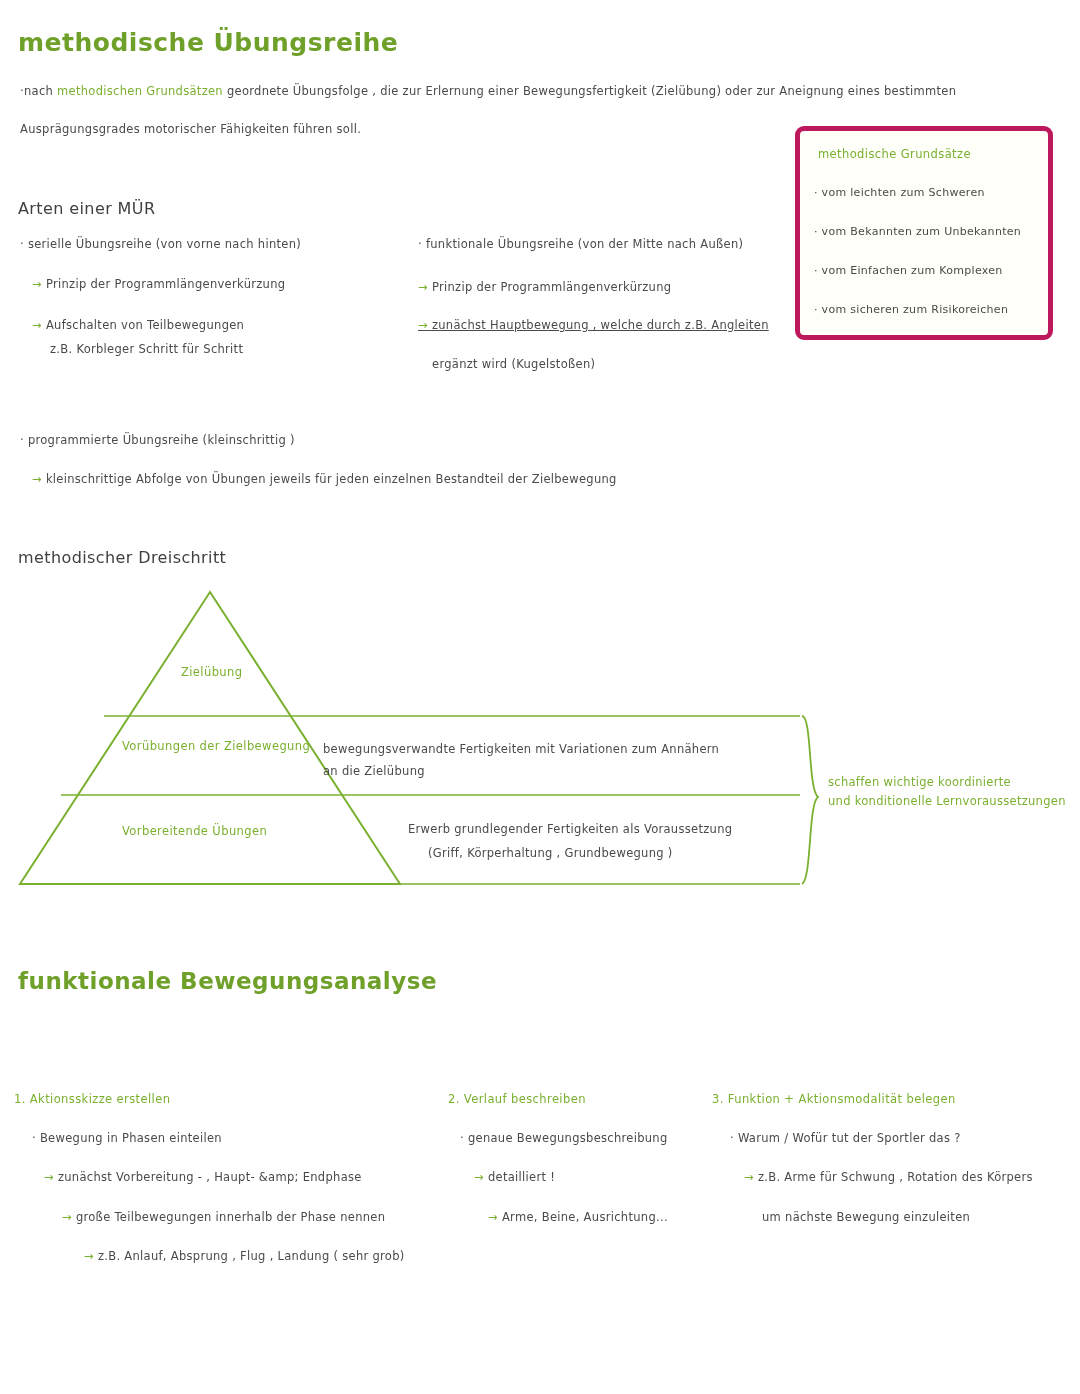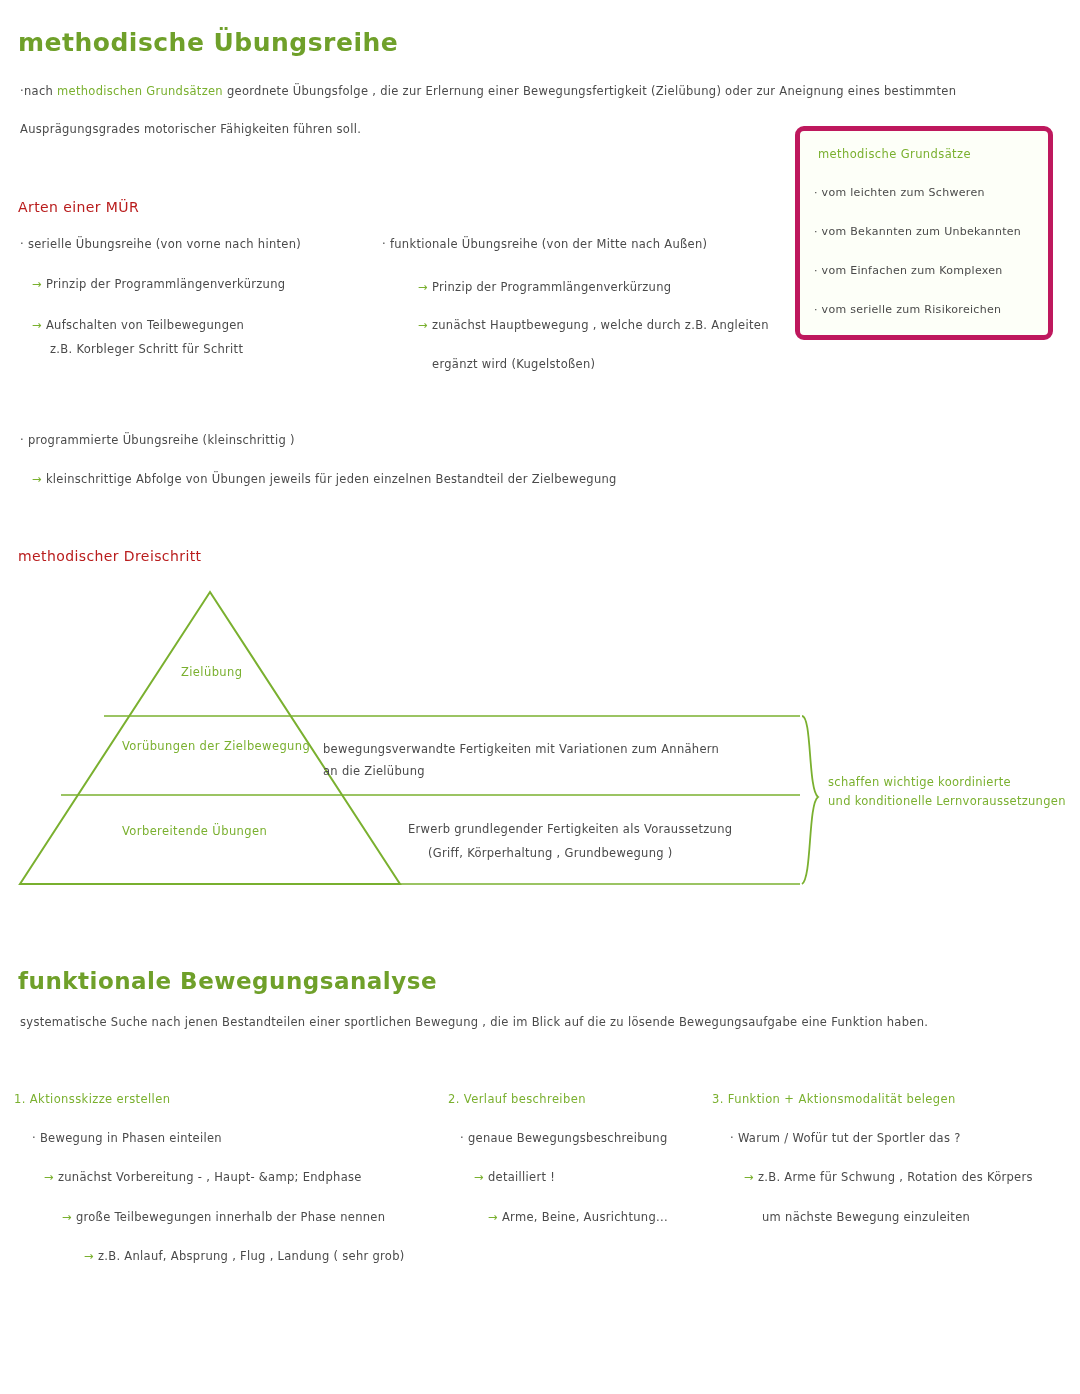--- a/index.html
+++ b/index.html
@@ -25,22 +25,22 @@
   .h1 {
     position: absolute;
     font-family: "DejaVu Sans", sans-serif;
     font-size: 25px;
     font-weight: bold;
     color: #6fa02a;
     letter-spacing: 0.5px;
   }
   .h2 {
     position: absolute;
-    font-size: 14px;
-    color: #b91c1c;
+    font-size: 16px;
+    color: #404040;
     letter-spacing: 0.4px;
   }
   .body-text {
     position: absolute;
     font-size: 11.5px;
     color: #4a4a4a;
     line-height: 1.6;
     letter-spacing: 0.3px;
   }
   .bullet {
@@ -131,42 +131,42 @@
   <div class="body-text" style="left:20px; top:120px; width:760px;">Ausprägungsgrades  motorischer  Fähigkeiten führen soll.</div>
   <div class="body-text" style="left:20px; top:82px; width:1000px;">
     <span>·nach </span><span class="inline-green">methodischen Grundsätzen</span><span> geordnete Übungsfolge , die zur Erlernung einer Bewegungsfertigkeit (Zielübung) oder zur Aneignung eines bestimmten</span>
   </div>
 
   <div class="grundsaetze-box">
     <div class="grundsaetze-title">methodische  Grundsätze</div>
     <div class="grundsaetze-item" style="top:55px;">· vom  leichten  zum  Schweren</div>
     <div class="grundsaetze-item" style="top:94px;">· vom  Bekannten  zum  Unbekannten</div>
     <div class="grundsaetze-item" style="top:133px;">· vom  Einfachen  zum  Komplexen</div>
-    <div class="grundsaetze-item" style="top:172px;">· vom  serielle  zum  Risikoreichen</div>
+    <div class="grundsaetze-item" style="top:172px;">· vom  sicheren  zum  Risikoreichen</div>
   </div>
 
   <div class="h2" style="left:18px; top:199px;">Arten einer MÜR</div>
 
   <div class="bullet" style="left:20px; top:237px;">· serielle Übungsreihe (von  vorne nach hinten)</div>
   <div class="bullet" style="left:32px; top:277px;">
     <span class="arrow">→</span>
     <span>Prinzip der Programmlängenverkürzung</span>
   </div>
   <div class="bullet" style="left:32px; top:318px;">
     <span class="arrow">→</span>
     <span>Aufschalten von Teilbewegungen</span>
   </div>
   <div class="bullet" style="left:50px; top:342px;">z.B. Korbleger Schritt für Schritt</div>
 
-  <div class="bullet" style="left:382px; top:237px;">· funktionale Übungsreihe (von der Mitte nach Außen)</div>
+  <div class="bullet" style="left:418px; top:237px;">· funktionale Übungsreihe (von der Mitte nach Außen)</div>
   <div class="bullet" style="left:418px; top:280px;">
     <span class="arrow">→</span>
     <span>Prinzip der Programmlängenverkürzung</span>
   </div>
-  <div class="bullet" style="left:418px; top:318px;">
+  <div class="bullet" style="left:418px; top:318px;text-decoration:underline;">
     <span class="arrow">→</span>
     <span>zunächst  Hauptbewegung , welche  durch z.B. Angleiten</span>
   </div>
   <div class="bullet" style="left:432px; top:357px;">ergänzt wird  (Kugelstoßen)</div>
 
   <div class="bullet" style="left:20px; top:433px;">· programmierte  Übungsreihe  (kleinschrittig )</div>
   <div class="bullet" style="left:32px; top:472px;">
     <span class="arrow">→</span>
     <span>kleinschrittige  Abfolge von Übungen jeweils für jeden einzelnen Bestandteil der  Zielbewegung</span>
   </div>
@@ -191,21 +191,20 @@
   <div class="pyr-desc" style="left:323px; top:739px;">bewegungsverwandte  Fertigkeiten  mit  Variationen  zum Annähern</div>
   <div class="pyr-desc" style="left:323px; top:761px;">an die  Zielübung</div>
 
   <div class="pyr-desc" style="left:408px; top:819px;">Erwerb grundlegender  Fertigkeiten  als Voraussetzung</div>
   <div class="pyr-desc" style="left:428px; top:843px;">(Griff, Körperhaltung , Grundbewegung )</div>
 
   <div class="brace-text" style="left:828px; top:773px;">schaffen  wichtige  koordinierte</div>
   <div class="brace-text" style="left:828px; top:792px;">und  konditionelle  Lernvoraussetzungen</div>
 
   <div class="h1" style="left:18px; top:968px; font-size:23px;">funktionale Bewegungsanalyse</div>
-  <div class="body-text" style="left:20px; top:1013px; width:1010px;">systematische  Suche  nach jenen Bestandteilen einer sportlichen Bewegung , die  im Blick auf  die zu lösende Bewegungsaufgabe eine Funktion haben.</div>
 
   <div class="col-head" style="left:14px; top:1092px;">1. Aktionsskizze erstellen</div>
   <div class="bullet" style="left:32px; top:1131px;text-align:right;">· Bewegung in Phasen einteilen</div>
   <div class="bullet" style="left:44px; top:1170px;">
     <span class="arrow">→</span>
     <span>zunächst  Vorbereitung - , Haupt-  &amp;amp;  Endphase</span>
   </div>
   <div class="bullet" style="left:62px; top:1210px;">
     <span class="arrow">→</span>
     <span>große  Teilbewegungen innerhalb  der  Phase  nennen</span>

